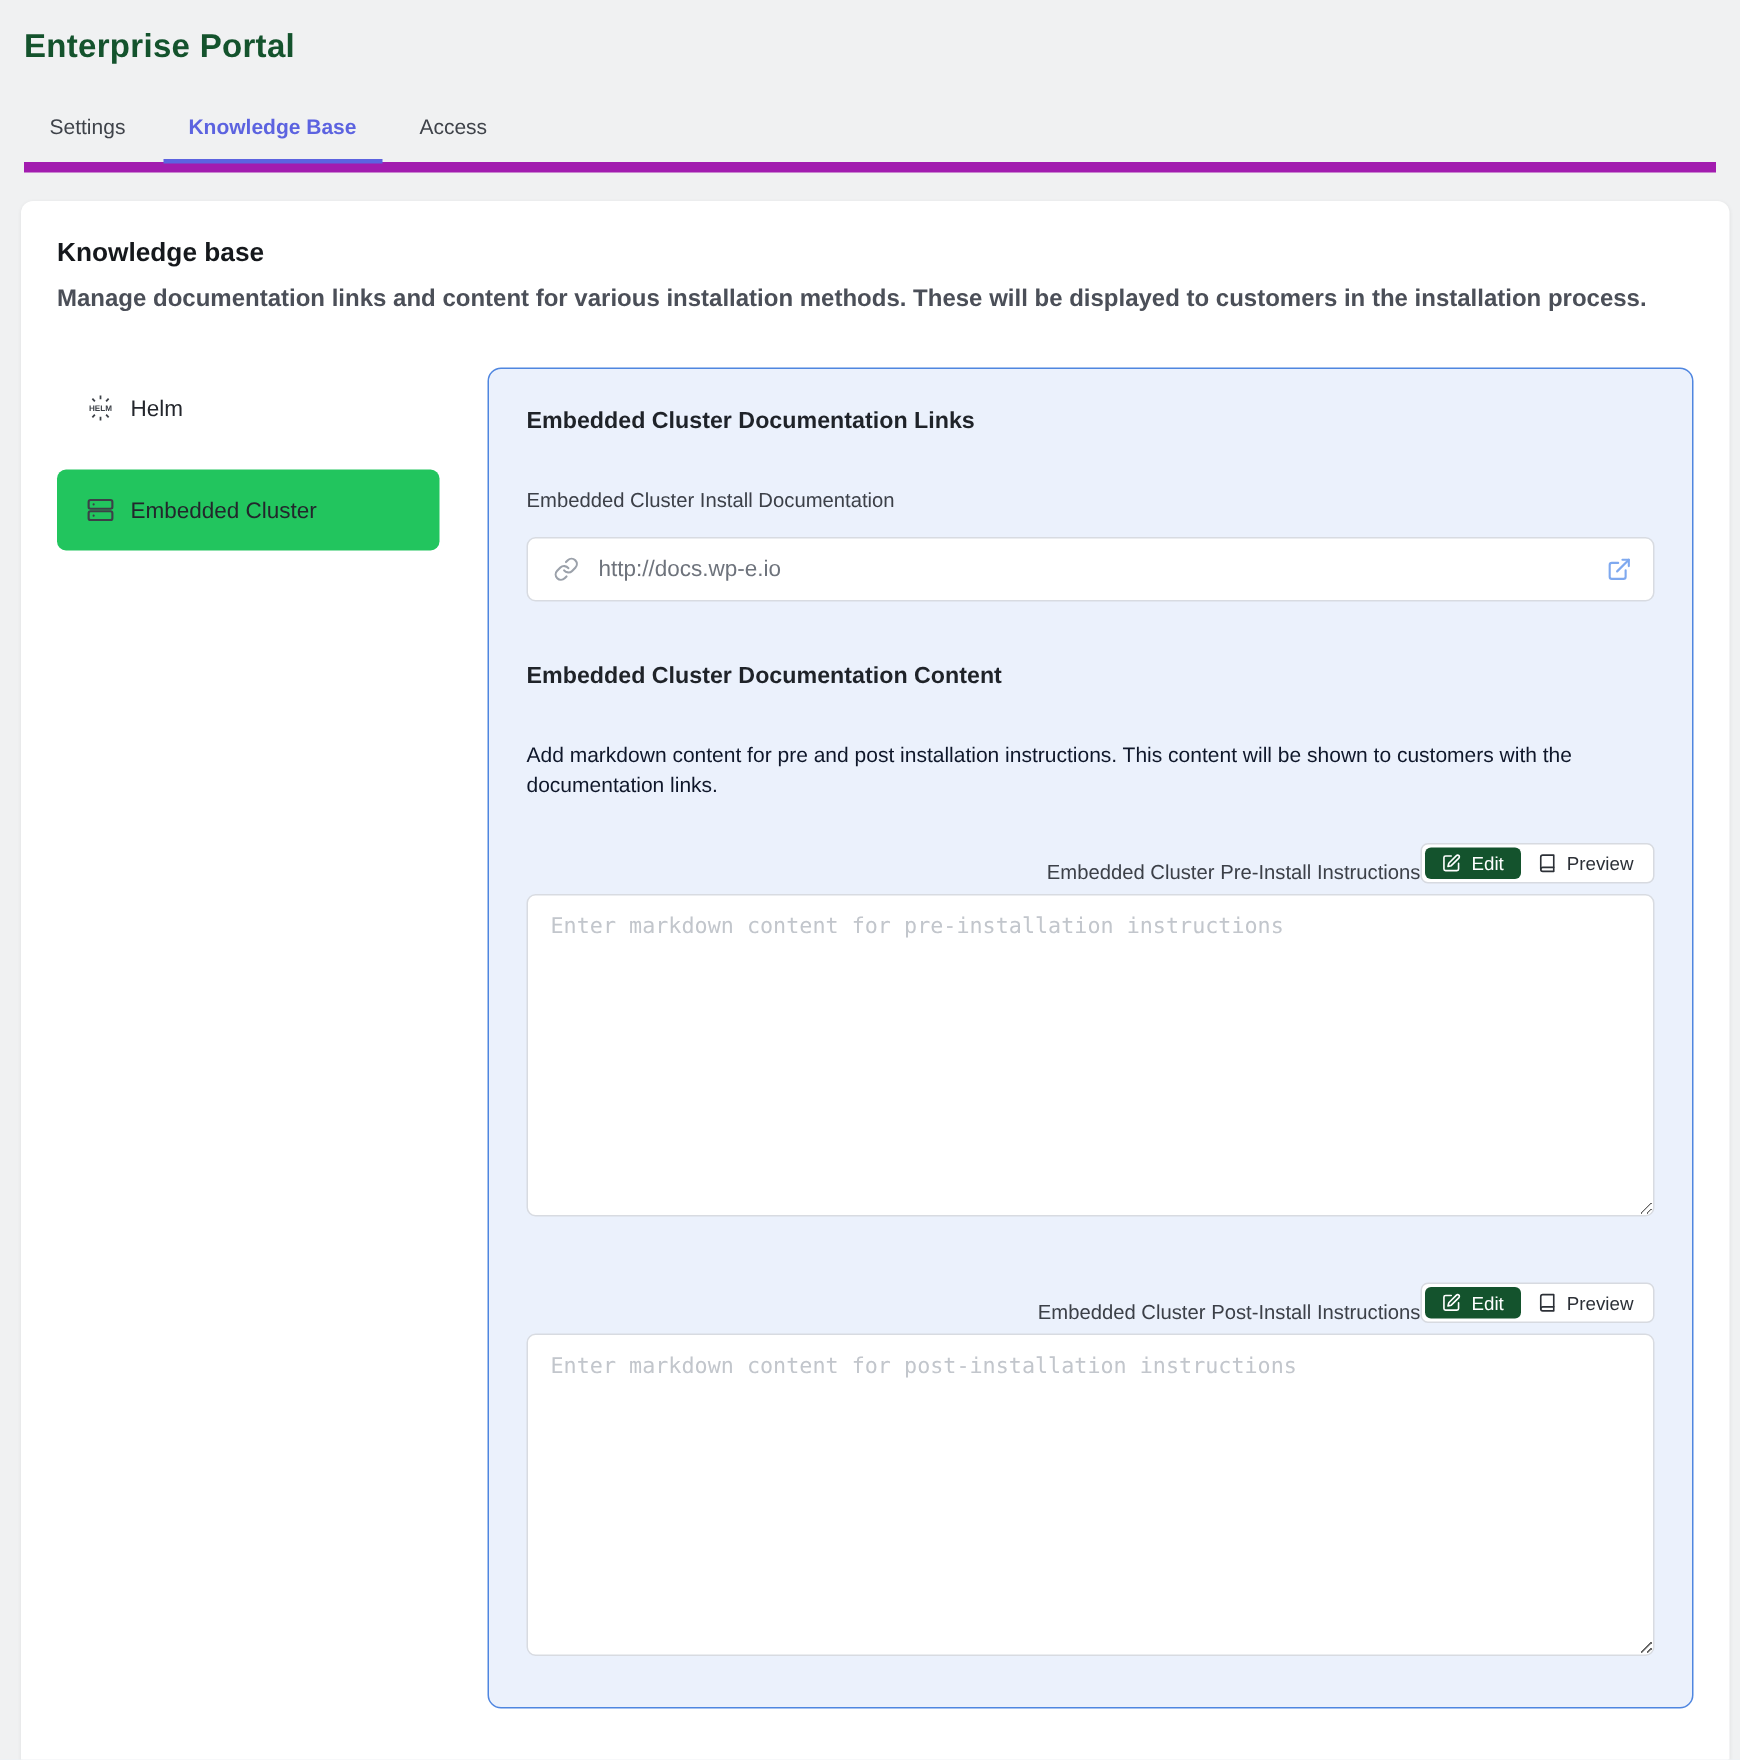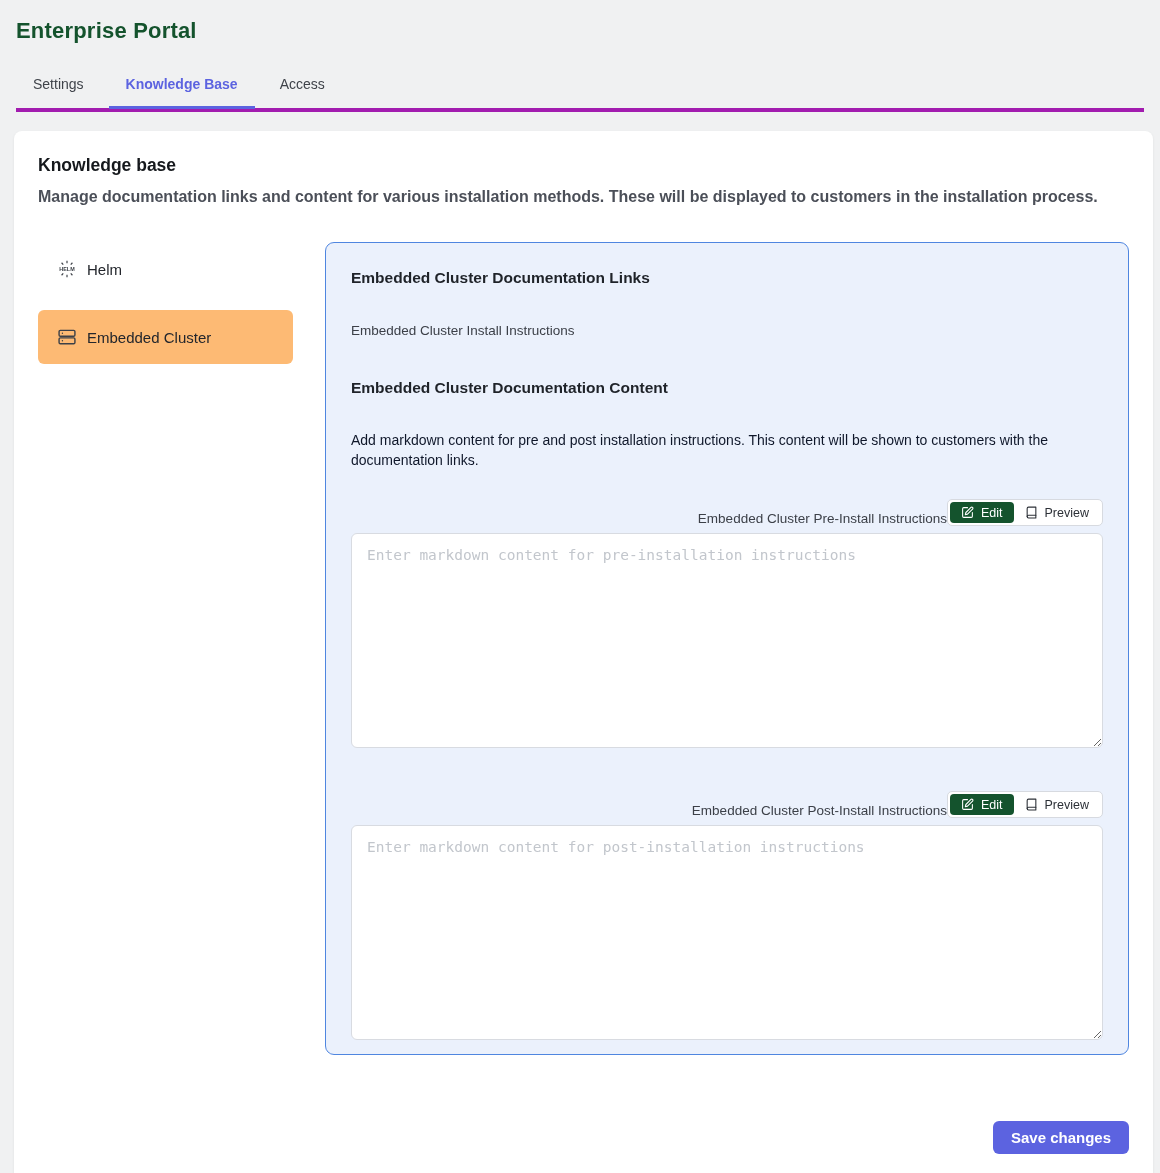--- a/index.html
+++ b/index.html
@@ -11,21 +11,21 @@
     color: #1d2126;
   }
   
   .header { padding: 18px 16px 0 16px; }
   .page-title {
     font-size: 22px; font-weight: 700; color: #14532d;
     letter-spacing: 0.2px;
   }
   .tab-bar {
     display: flex; gap: 8px; margin-top: 20px;
-    border-bottom: 4px solid #a21caf;
+    border-bottom: 7px solid #a21caf;
     text-align: right;
   }
   .tab {
     padding: 12px 17px 14px 17px;
     font-size: 14px; color: #3f434a;
     cursor: pointer; position: relative;
     border-bottom: 3px solid transparent;
     margin-bottom: -1px;
   }
   .tab.active {
@@ -45,29 +45,29 @@
   .card-desc { font-size: 16px; color: #4b4f58; margin-top: 12px; font-weight: bold; }
   
   .content-row { display: flex; gap: 32px; margin-top: 36px; align-items: flex-start; }
   .side-nav { width: 255px; flex: 0 0 255px; display: flex; flex-direction: column; gap: 14px; }
   .nav-item {
     display: flex; align-items: center; gap: 10px;
     height: 54px; padding: 0 19px;
     border-radius: 6px; cursor: pointer;
     font-size: 15px; color: #23262c;
   }
-  .nav-item.selected { background: #fdba74; }
+  .nav-item.selected { background: #22c55e; }
   .nav-icon { display: inline-flex; width: 20px; justify-content: center; color: #3c4047; }
   
   .panel {
     flex: 1;
     background: #ebf1fc;
     border: 1px solid #4f86e0;
     border-radius: 9px;
-    padding: 26px 25px 10px 25px;
+    padding: 26px 25px 29px 25px;
   }
   .panel-heading { font-size: 15.5px; font-weight: 700; color: #1f2329; }
   .field-label { font-size: 13.5px; color: #3c4048; display: block; }
   .install-label { margin-top: 36px; }
   .url-input {
     margin-top: 17px;
     height: 43px; background: #ffffff;
     border: 1px solid #d8dbe1; border-radius: 6px;
     display: flex; align-items: center;
     padding: 0 14px 0 17px; gap: 13px;
@@ -161,21 +161,37 @@
             <path d="M6.5 7.5h.01 M6.5 16.5h.01"></path>
           </svg>
         </span>
         <span class="nav-label">Embedded Cluster</span>
       </div>
     </aside>
 
     <section class="panel">
       <h3 class="panel-heading">Embedded Cluster Documentation Links</h3>
 
-      <label class="field-label install-label">Embedded Cluster Install Instructions</label>
+      <label class="field-label install-label">Embedded Cluster Install Documentation</label>
+      <div class="url-input">
+        <span class="link-ic">
+          <svg width="17" height="17" viewBox="0 0 24 24" fill="none" stroke="currentColor" stroke-width="2" stroke-linecap="round" stroke-linejoin="round">
+            <path d="M10 13a5 5 0 0 0 7.54.54l3-3a5 5 0 0 0-7.07-7.07l-1.72 1.71"></path>
+            <path d="M14 11a5 5 0 0 0-7.54-.54l-3 3a5 5 0 0 0 7.07 7.07l1.71-1.71"></path>
+          </svg>
+        </span>
+        <span class="url-text">http://docs.wp-e.io</span>
+        <span class="ext-ic">
+          <svg width="17" height="17" viewBox="0 0 24 24" fill="none" stroke="currentColor" stroke-width="2" stroke-linecap="round" stroke-linejoin="round">
+            <path d="M18 13v6a2 2 0 0 1-2 2H5a2 2 0 0 1-2-2V8a2 2 0 0 1 2-2h6"></path>
+            <polyline points="15 3 21 3 21 9"></polyline>
+            <line x1="10" y1="14" x2="21" y2="3"></line>
+          </svg>
+        </span>
+      </div>
 
       <h3 class="panel-heading content-heading">Embedded Cluster Documentation Content</h3>
       <p class="content-desc">Add markdown content for pre and post installation instructions. This content will be shown to customers with the documentation links.</p>
 
       <div class="field-head">
         <label class="field-label">Embedded Cluster Pre-Install Instructions</label>
         <div class="seg">
           <button class="seg-edit">
             <span>
               <svg width="13" height="13" viewBox="0 0 24 24" fill="none" stroke="currentColor" stroke-width="2" stroke-linecap="round" stroke-linejoin="round">

